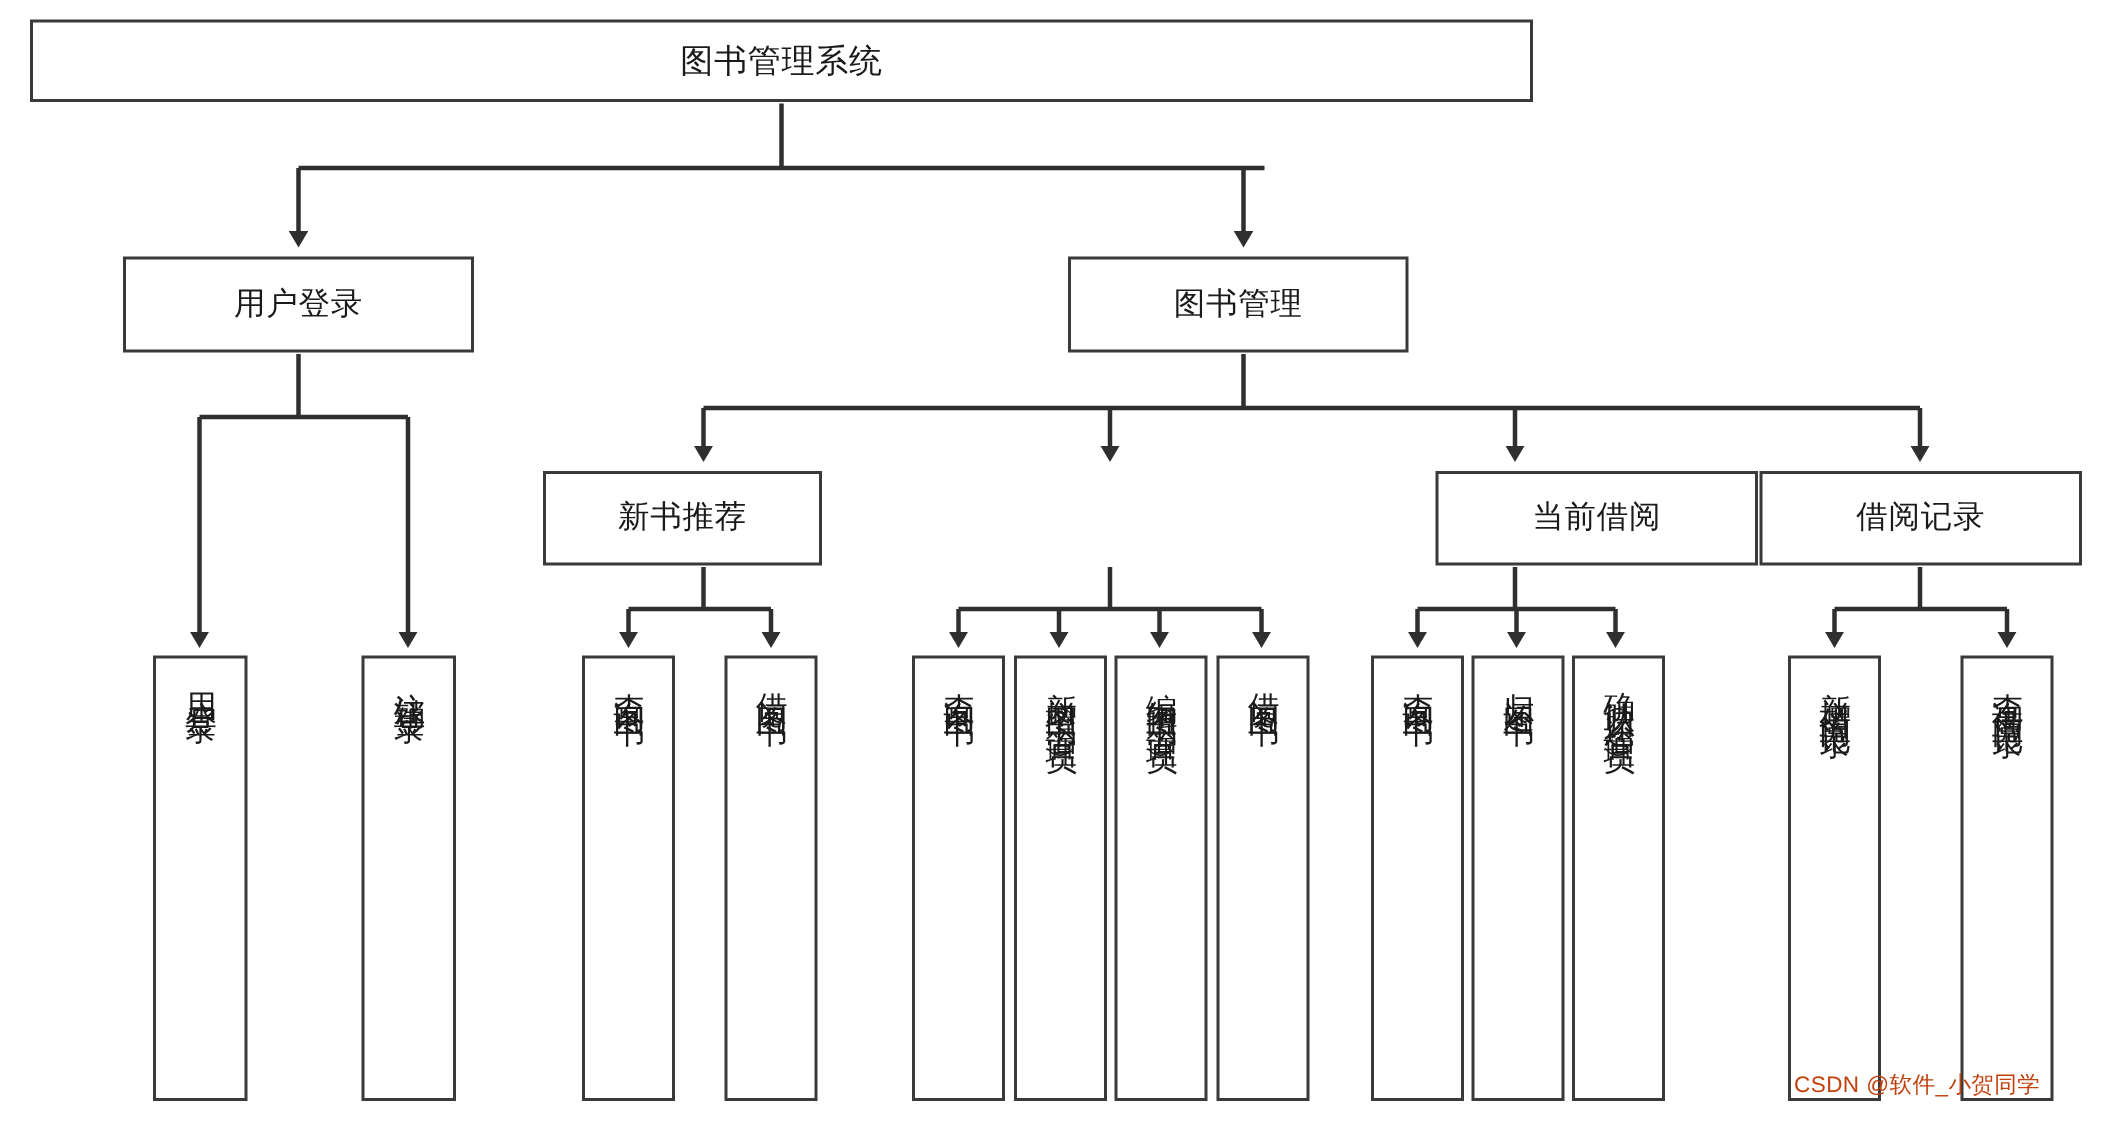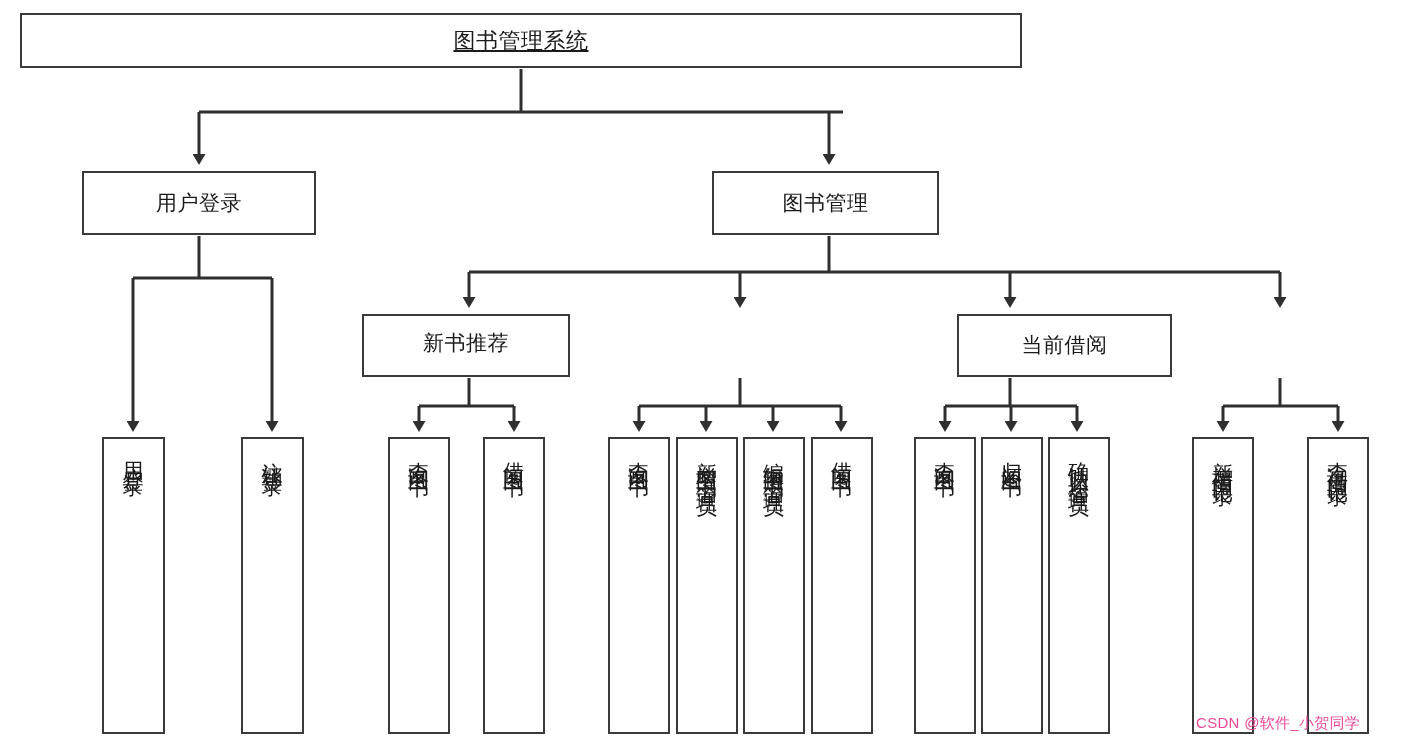--- a/index.html
+++ b/index.html
@@ -42,42 +42,41 @@
     line-height: 1.08;
     white-space: nowrap;
   }
   
   .node.h .lbl {
     font-size: 21px;
     letter-spacing: 0.5px;
   }
   .node.root .lbl {
     font-size: 22px;
-    text-decoration: underline;
   }
   
   .node.v {
     align-items: flex-start;
     justify-content: center;
     padding-top: 6px;
   }
   .node.v .lbl {
     writing-mode: vertical-rl;
     text-orientation: upright;
     font-size: 21px;
     letter-spacing: 5px;
     line-height: 1;
     white-space: nowrap;
   }
   .watermark {
     position: absolute;
     left: 1196px;
     top: 714px;
     font-size: 15px;
-    color: #ec4899;
+    color: #c2410c;
     white-space: nowrap;
     z-index: 5;
     letter-spacing: 0.3px;
   }
 </style>
 </head>
 <body>
 
 <div id="canvas">
 
@@ -135,26 +134,29 @@
     <span class="lbl">图书管理系统</span>
   </div>
 
   <div class="node h" style="left:82px; top:171px; width:234px; height:64px;">
     <span class="lbl">用户登录</span>
   </div>
   <div class="node h" style="left:712px; top:171px; width:227px; height:64px;">
     <span class="lbl">图书管理</span>
   </div>
 
-  <div class="node h" style="left:362px; top:314px; width:208px; height:63px;font-family:Liberation Mono, monospace;">
+  <div class="node h" style="left:362px; top:314px; width:186px; height:63px;">
     <span class="lbl">新书推荐</span>
   </div>
   <div class="node h" style="left:957px; top:314px; width:215px; height:63px;">
     <span class="lbl">当前借阅</span>
   </div>
+  <div class="node h" style="left:1173px; top:314px; width:215px; height:63px;">
+    <span class="lbl">借阅记录</span>
+  </div>
 
   <div class="node v" style="left:102px; top:437px; width:63px; height:297px;">
     <span class="lbl">用户登录</span>
   </div>
   <div class="node v" style="left:241px; top:437px; width:63px; height:297px;">
     <span class="lbl">注销登录</span>
   </div>
 
   <div class="node v" style="left:388px; top:437px; width:62px; height:297px;">
     <span class="lbl">查询图书</span>

